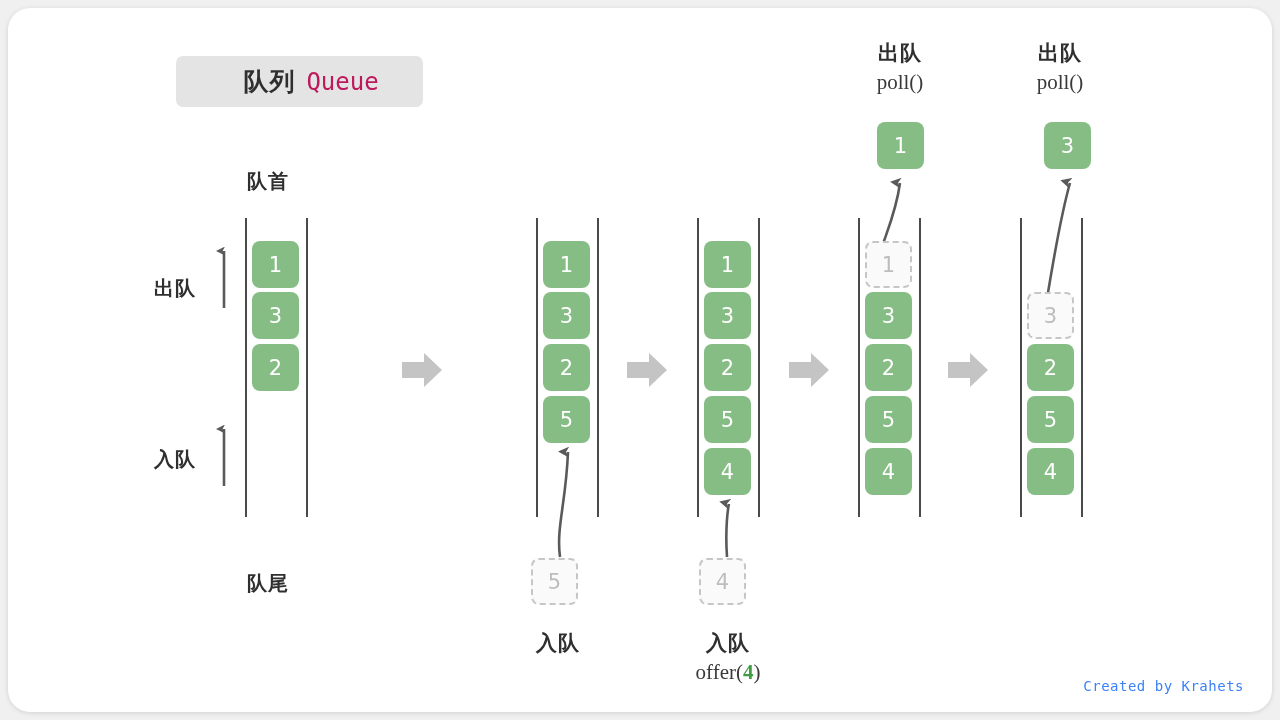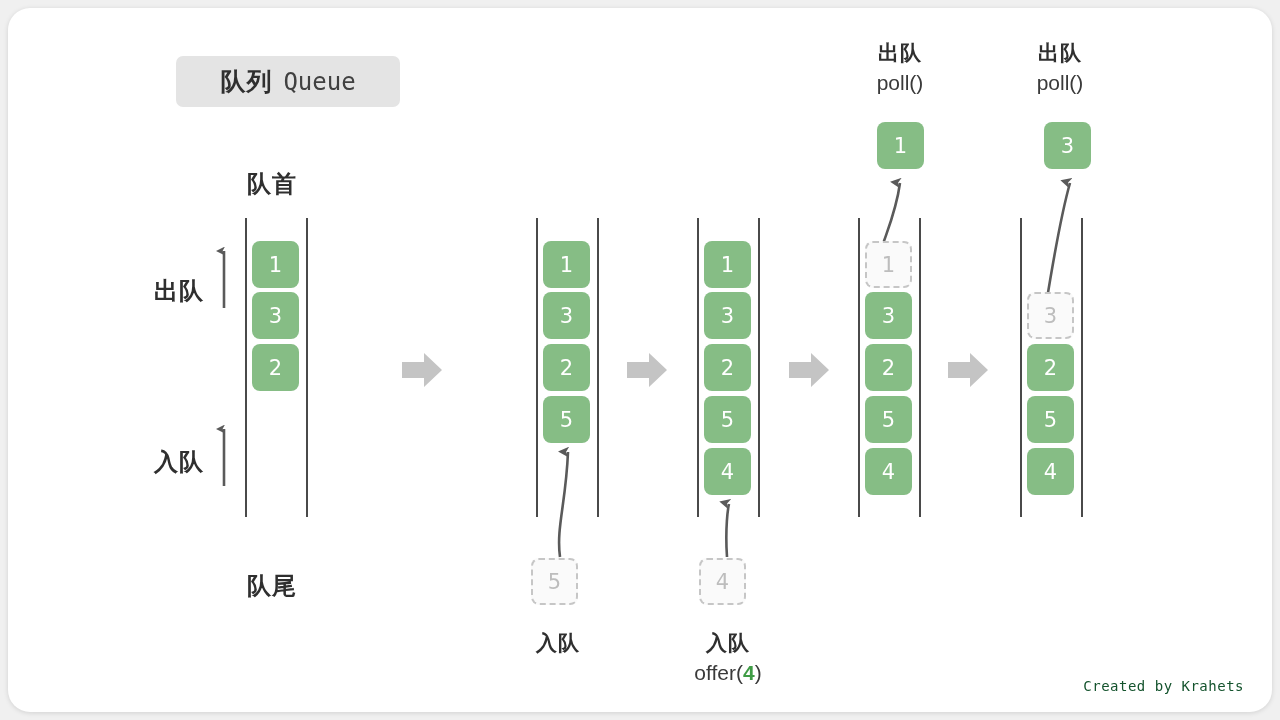--- a/index.html
+++ b/index.html
@@ -31,36 +31,37 @@
     left: 168px;
     top: 48px;
     width: 224px;
     height: 51px;
     background: #e4e4e4;
     border-radius: 7px;
     display: flex;
     align-items: center;
     justify-content: center;
     gap: 11px;
+    padding-left: 23px;
   }
   #title-badge .cn {
     font-size: 25px;
     font-weight: bold;
     color: #2f2f2f;
     letter-spacing: 1px;
   }
   #title-badge .en {
     font-family: "DejaVu Sans Mono", monospace;
     font-size: 24px;
-    color: #404040;
+    color: #be185d;
   }
 
   
   .cnlabel {
-    font-size: 24px;
+    font-size: 20px;
     font-weight: bold;
     color: #2f2f2f;
     white-space: nowrap;
     letter-spacing: 1px;
   }
 
   
   .queue-col { top: 0; }
   .rail {
     position: absolute;
@@ -105,33 +106,33 @@
     line-height: 1.42;
     white-space: nowrap;
   }
   .op-caption .l1 {
     font-size: 21px;
     font-weight: bold;
     color: #2f2f2f;
     letter-spacing: 1px;
   }
   .op-caption .l2 {
-    font-family: Liberation Sans, sans-serif;
+    font-family: Liberation Serif, serif;
     font-size: 21px;
     color: #3a3a3a;
   }
   .op-caption .l2 .arg { color: #3f9c45; font-weight: bold; }
 
   
   #watermark {
     right: 28px;
     bottom: 18px;
     font-family: "DejaVu Sans Mono", monospace;
     font-size: 14px;
-    color: #14532d;
+    color: #3b82f6;
     letter-spacing: 0.5px;
   }
 
   svg.ov { position: absolute; left: 0; top: 0; overflow: visible; }
 </style>
 </head>
 <body>
 
 <div id="card">
 

